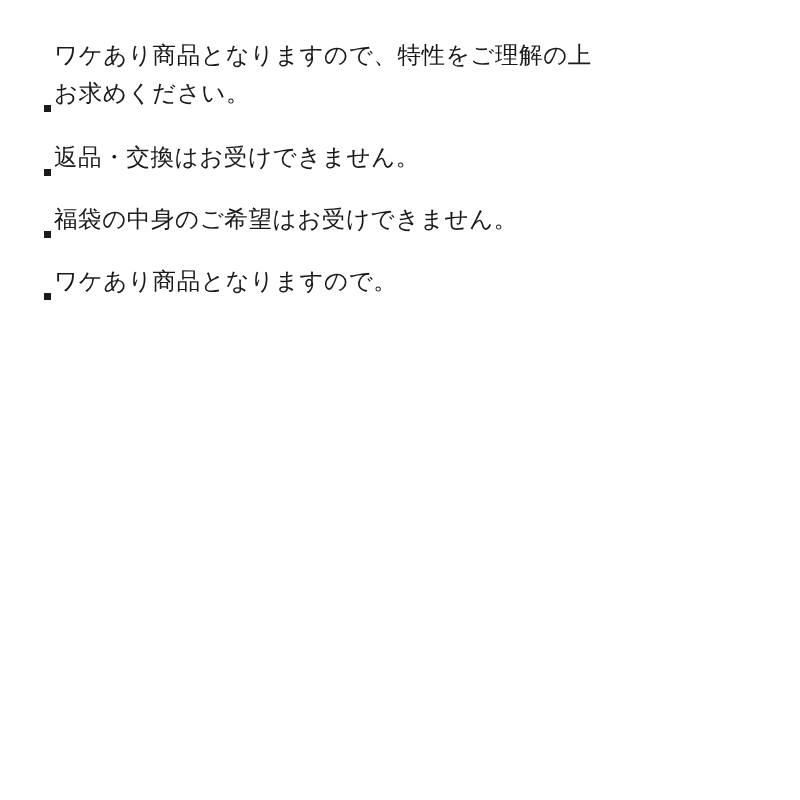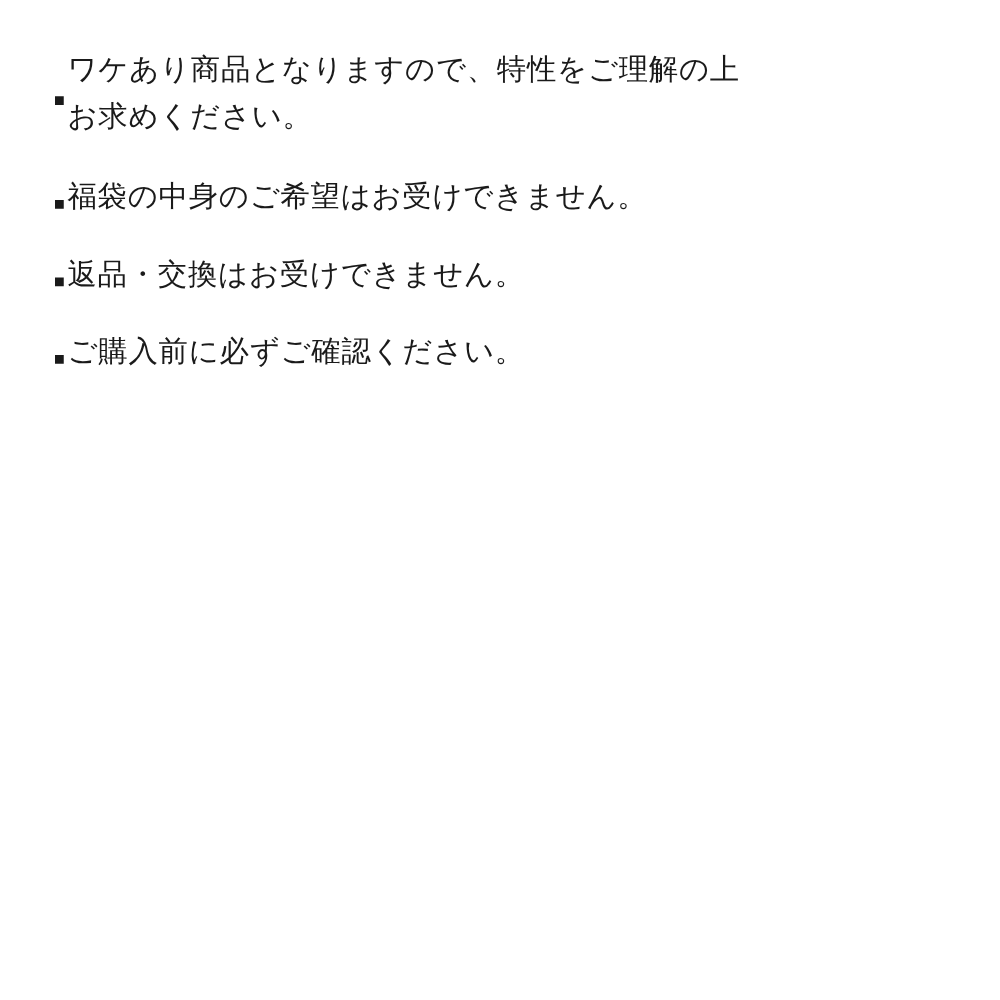--- a/index.html
+++ b/index.html
@@ -35,21 +35,21 @@
     font-weight: 400;
     line-height: 1.2;
     white-space: nowrap;
   }
   .content {
     box-sizing: border-box;
     padding: 36px 44px 0 44px;
   }
   .note {
     display: flex;
-    align-items: center;
+    align-items: flex-end;
     margin-bottom: 26px;
   }
   .note.tight {
     margin-bottom: 24px;
   }
   .bullet {
     flex: 0 0 auto;
     width: 7px;
     height: 7px;
     margin-top: 13px;
@@ -75,29 +75,29 @@
   <div class="content">
 
     <div class="note black">
       <span class="bullet"></span>
       <span class="note-body">ワケあり商品となりますので、特性をご理解の上
 お求めください。</span>
     </div>
 
     <div class="note black tight">
       <span class="bullet"></span>
+      <span class="note-body">返品・交換はお受けできません。</span>
+    </div>
+
+    <div class="note black tight">
+      <span class="bullet"></span>
       <span class="note-body">福袋の中身のご希望はお受けできません。</span>
     </div>
 
     <div class="note black tight">
       <span class="bullet"></span>
-      <span class="note-body">返品・交換はお受けできません。</span>
-    </div>
-
-    <div class="note black tight">
-      <span class="bullet"></span>
-      <span class="note-body">ご購入前に必ずご確認ください。</span>
+      <span class="note-body">ワケあり商品となりますので。</span>
     </div>
 
 
 
   </div>
 </div>
 
 </body></html>

